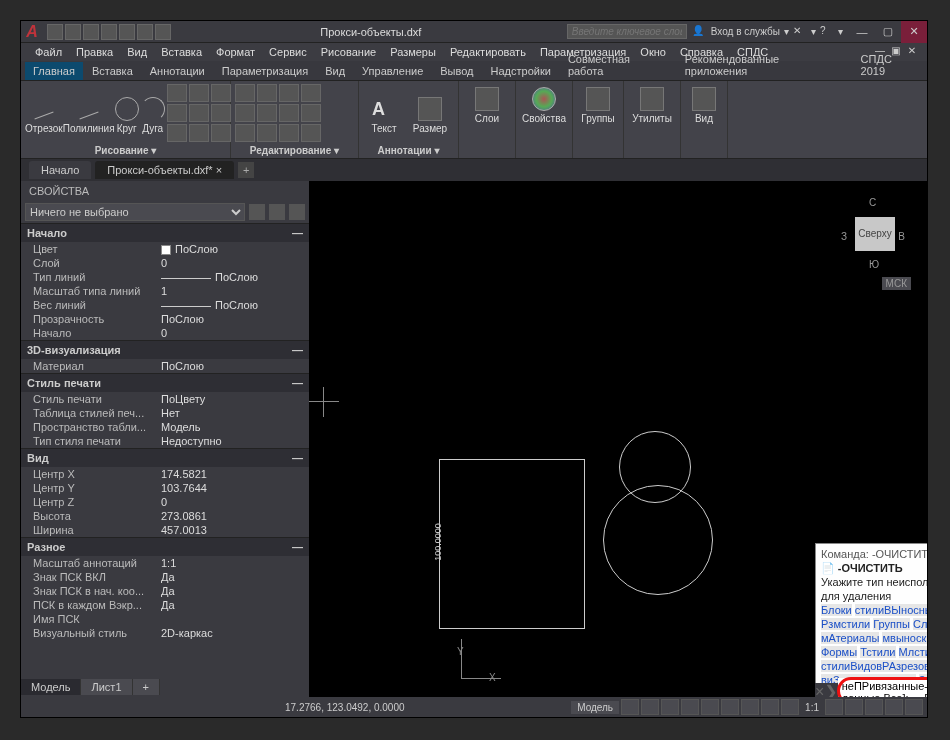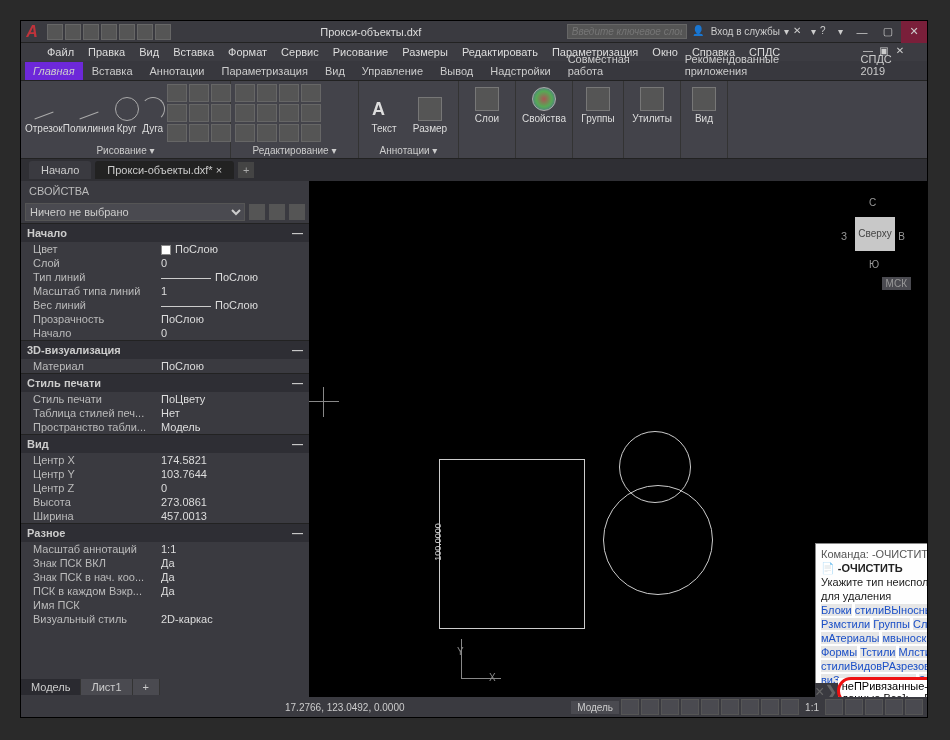--- a/index.html
+++ b/index.html
@@ -13,35 +13,35 @@
 .qat-btn { width:16px; height:16px; background:#555; border:1px solid #666; }
 .title-doc { margin:0 auto; font-size:11px; color:#ddd; padding:0 40px; }
 .search-title { background:#555; border:1px solid #666; color:#bbb; font-size:10px; font-style:italic; padding:1px 4px; width:120px; }
 .title-right { display:flex; gap:4px; align-items:center; padding:0 6px; color:#ccc; font-size:10px; }
 .title-right .ico { width:14px; height:14px; display:inline-block; }
 .win-ctrl { display:flex; }
 .win-btn { width:26px; height:22px; display:flex; align-items:center; justify-content:center; color:#ccc; font-size:11px; }
 .win-btn.close { background:#7a1f3a; }
 
 
-.menubar { height:18px; background:#3c3c42; display:flex; align-items:center; padding:0 20px; gap:2px; font-size:11px; color:#ddd; }
+.menubar { height:18px; background:#3c3c42; display:flex; align-items:center; padding:0 8px; gap:2px; font-size:11px; color:#ddd; }
 .menubar span { padding:1px 6px; }
 .menu-caption { display:flex; margin-left:auto; gap:2px; }
 .menu-caption div { width:14px; height:14px; color:#ccc; font-size:10px; text-align:center; }
 
 
 .ribbon-tabs { height:20px; background:#38383e; display:flex; align-items:flex-end; font-size:11px; color:#ccc; padding-left:4px; gap:1px; border-bottom:1px solid #222; }
 .ribbon-tab { padding:3px 8px; }
-.ribbon-tab.active { background:#6d28d9;font-style:italic; }
+.ribbon-tab.active { background:#0c4a6e; }
 
 
 .ribbon { height:78px; background:#43434a; display:flex; border-bottom:1px solid #222; }
 .rpanel { border-right:1px solid #333; padding:2px 4px; display:flex; flex-direction:column; }
 .rpanel-body { flex:1; display:flex; align-items:center; gap:2px; }
-.rpanel-label { font-size:10px; color:#ccc; text-align:center; padding-top:2px; }
+.rpanel-label { font-size:10px; color:#ccc; text-align:center; padding-top:2px;font-weight:bold; }
 .rbig { display:flex; flex-direction:column; align-items:center; gap:2px; color:#ddd; font-size:10px; width:48px; padding-top:4px; }
 .ricon { width:24px; height:24px; border:1px solid #777; background:#555; }
 .ricon.line { background:none; border:none; position:relative; }
 .ricon.line::after { content:""; position:absolute; left:2px; top:18px; right:2px; border-top:1px solid #aaa; transform:rotate(-20deg); }
 .ricon.circle { border-radius:50%; background:none; border:1px solid #aaa; }
 .ricon.arc { border-radius:50%; background:none; border:1px solid #aaa; border-left-color:transparent; border-bottom-color:transparent; }
 .rsmall-grid { display:grid; grid-template-columns:repeat(3,20px); grid-auto-rows:18px; gap:2px; }
 .rsmall { width:20px; height:18px; background:#555; border:1px solid #666; }
 
 
@@ -330,20 +330,24 @@
             <div class="v">ПоЦвету</div>
           </div>
           <div class="prow">
             <div class="k">Таблица стилей печ...</div>
             <div class="v">Нет</div>
           </div>
           <div class="prow">
             <div class="k">Пространство табли...</div>
             <div class="v">Модель</div>
           </div>
+          <div class="prow">
+            <div class="k">Тип стиля печати</div>
+            <div class="v">Недоступно</div>
+          </div>
           <div class="pgroup-hdr">
             <span>Вид</span>
             <span>—</span>
           </div>
           <div class="prow">
             <div class="k">Центр X</div>
             <div class="v">174.5821</div>
           </div>
           <div class="prow">
             <div class="k">Центр Y</div>

